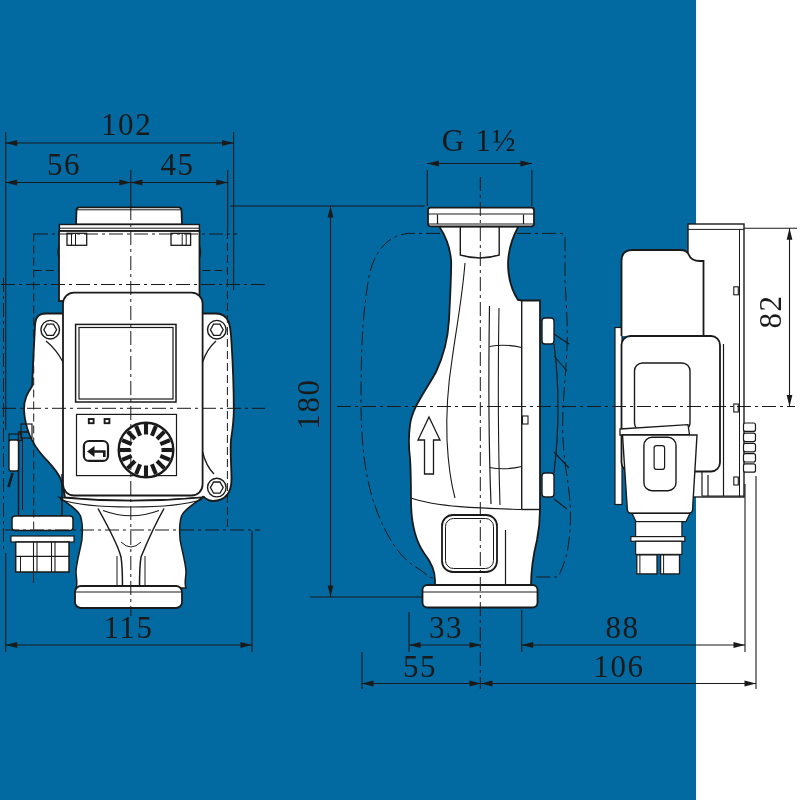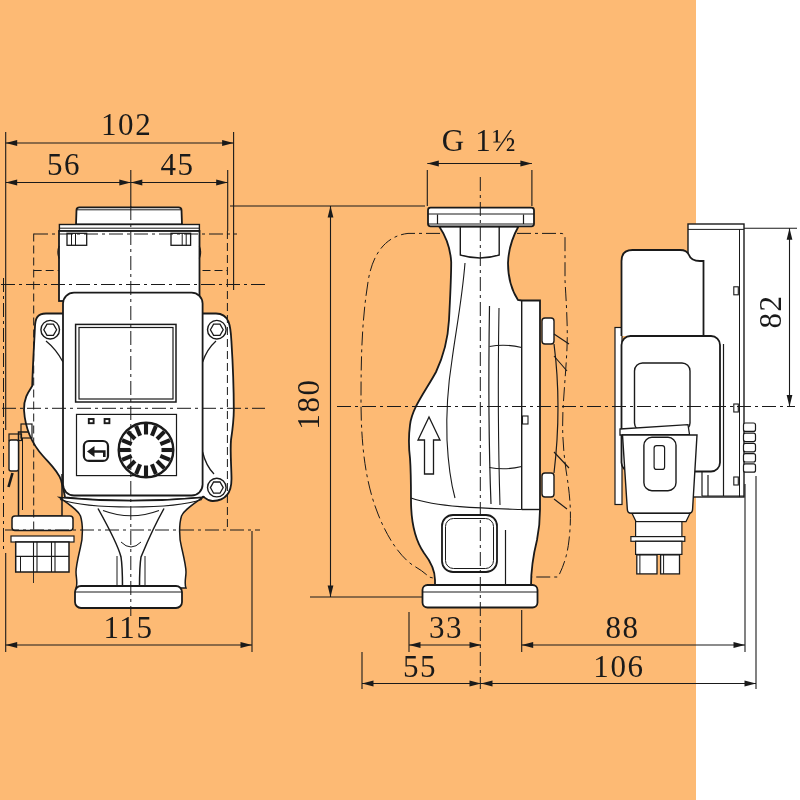--- a/index.html
+++ b/index.html
@@ -1,16 +1,16 @@
 <!DOCTYPE html>
 <html><head>
 <meta charset="utf-8">
 <style>
 html,body{margin:0;padding:0;background:#fff;}
-#wrap{width:696px;height:800px;position:relative;background:#fdba74;}
+#wrap{width:696px;height:800px;position:relative;background:#0369a1;}
 svg{display:block}
 text{font-family:"Liberation Serif",serif;fill:#1a1a1a;}
 .d{font-size:31px;letter-spacing:1.6px;}
 </style>
 </head>
 <body>
 <div id="wrap">
 <svg width="800" height="800" viewBox="0 0 800 800">
 <defs>
 <marker id="ar" viewBox="-12 -4 13 8" refX="0" refY="0" markerWidth="13" markerHeight="8" markerUnits="userSpaceOnUse" orient="auto-start-reverse">

